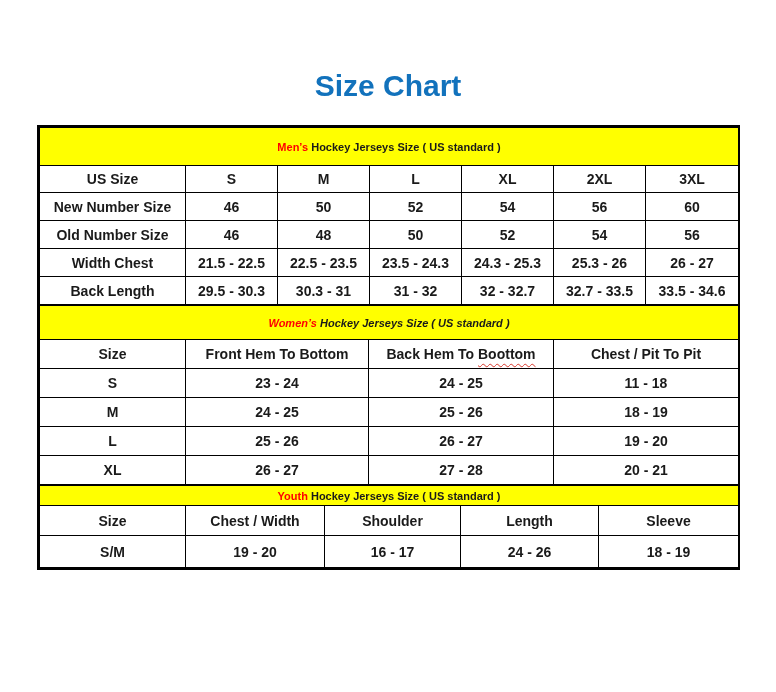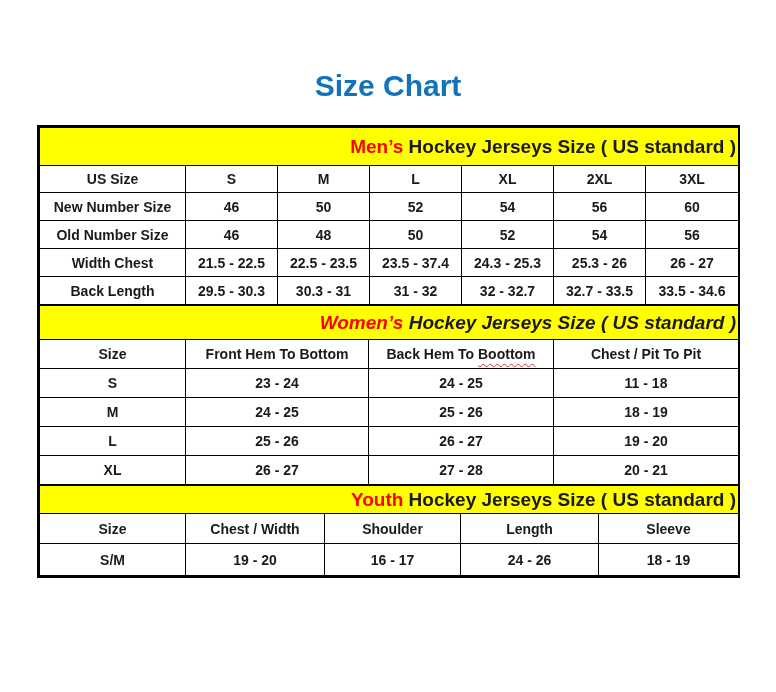--- a/index.html
+++ b/index.html
@@ -36,33 +36,32 @@
     text-align: center;
     vertical-align: middle;
     padding: 0 2px;
     font-weight: bold;
     font-size: 14px;
     overflow: hidden;
     white-space: nowrap;
   }
   tr.band td {
     background: #FFFF00;
-    font-size: 19px;
-    text-align: right;
+    font-size: 11px;
   }
   .hl { color: #FF0000; }
   th.colhead, th.rowhead { font-size: 15px; margin-top: 36px; }
   
   table.sz-0 tr.band { height: 38px; }
   table.sz-0 tr.h    { height: 27px; }
   table.sz-0 tr.r    { height: 28px; }
   table.sz-1 tr.band { height: 34px; font-style: italic; }
   table.sz-1 tr.h    { height: 29px; }
   table.sz-1 tr.r    { height: 29px; }
-  table.sz-2 tr.band { height: 28px; }
+  table.sz-2 tr.band { height: 20px; }
   table.sz-2 tr.h    { height: 30px; }
   table.sz-2 tr.r    { height: 32px; }
   .wavy {
     text-decoration: underline;
     text-decoration-style: wavy;
     text-decoration-color: #D83A2E;
     text-decoration-thickness: 1px;
     text-underline-offset: 4px;
   }
 </style>
@@ -110,21 +109,21 @@
           <td>48</td>
           <td>50</td>
           <td>52</td>
           <td>54</td>
           <td>56</td>
         </tr>
         <tr class="r">
           <th class="rowhead">Width Chest</th>
           <td>21.5 - 22.5</td>
           <td>22.5 - 23.5</td>
-          <td>23.5 - 37.4</td>
+          <td>23.5 - 24.3</td>
           <td>24.3 - 25.3</td>
           <td>25.3 - 26</td>
           <td>26 - 27</td>
         </tr>
         <tr class="r">
           <th class="rowhead">Back Length</th>
           <td>29.5 - 30.3</td>
           <td>30.3 - 31</td>
           <td>31 - 32</td>
           <td>32 - 32.7</td>

